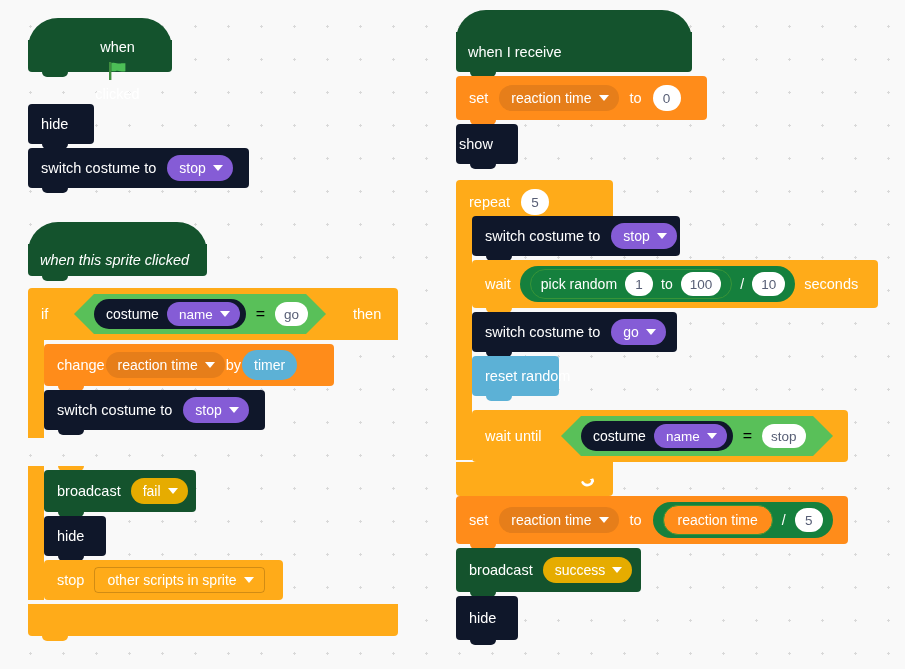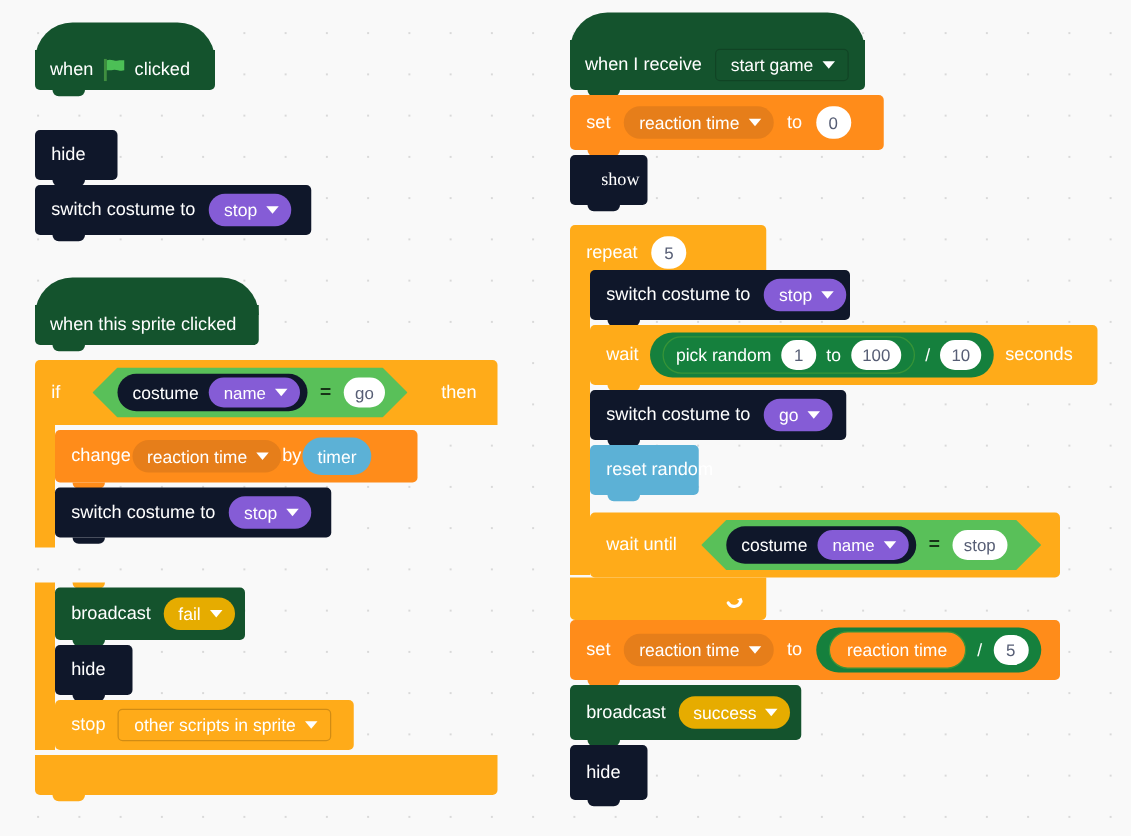--- a/index.html
+++ b/index.html
@@ -75,21 +75,21 @@
   .looparrow{width:18px;height:18px;}
 </style>
 </head>
 <body>
 
 <div class="canvas">
 
 <div class="blk c-events" style="left:28px;top:40px;width:144px;height:32px;border-radius:0 0 4px 4px;">
 </div>
 <div class="c-events" style="position:absolute;left:28px;top:18px;width:144px;height:30px;border-radius:46px 46px 0 0;"></div>
-<div class="blk" style="left:28px;top:40px;width:168px;height:32px;gap:7px;padding-left:11px;">
+<div class="blk" style="left:28px;top:40px;width:168px;height:32px;gap:7px;padding-left:11px;flex-direction:column;">
   <span class="lbl">when</span>
   <span class="flag">
     <svg width="17" height="18" viewBox="0 0 17 18">
       <rect x="0" y="0" width="2.4" height="18" fill="#3f8e3f"></rect>
       <path d="M2.4 1.2 C6 -0.4 9 2.6 12.6 1.2 L16.4 1.2 L16.4 9.2 C12.8 10.6 9.8 7.6 6.2 9.2 L2.4 9.2 Z" fill="#4cbf56"></path>
     </svg>
   </span>
   <span class="lbl">clicked</span>
 </div>
 <div class="c-events" style="position:absolute;left:42px;top:72px;width:26px;height:5px;border-radius:0 0 6px 6px;"></div>
@@ -102,21 +102,21 @@
 <div class="blk c-looks" style="left:28px;top:148px;width:221px;height:40px;padding-left:12px;gap:10px;">
   <span class="lbl">switch costume to</span>
   <span class="dd c-looks-d">
     <span>stop</span>
     <span class="caret"></span>
   </span>
 </div>
 <div class="c-looks" style="position:absolute;left:42px;top:188px;width:26px;height:5px;border-radius:0 0 6px 6px;"></div>
 
 <div class="c-events" style="position:absolute;left:28px;top:222px;width:179px;height:30px;border-radius:46px 46px 0 0;"></div>
-<div class="blk c-events" style="left:28px;top:244px;width:179px;height:32px;border-radius:0 0 4px 4px;padding-left:11px;">
+<div class="blk c-events" style="left:28px;top:244px;width:179px;height:32px;border-radius:0 0 4px 4px;padding-left:11px;font-style:italic;">
   <span class="lbl">when this sprite clicked</span>
 </div>
 <div class="c-events" style="position:absolute;left:42px;top:276px;width:26px;height:5px;border-radius:0 0 6px 6px;"></div>
 
 <div class="blk c-control" style="left:28px;top:288px;width:370px;height:52px;padding-left:12px;gap:8px;border-radius:4px 4px 0 0;">
   <span class="lbl">if</span>
 </div>
 
 <div style="position:absolute;left:74px;top:294px;width:252px;height:40px;">
   <svg width="252" height="40" viewBox="0 0 252 40" style="position:absolute;left:0;top:0;">
@@ -188,39 +188,35 @@
     <span class="caret"></span>
   </span>
 </div>
 
 <div class="blk c-control" style="left:28px;top:604px;width:370px;height:32px;border-radius:0 0 4px 4px;"></div>
 <div class="c-control" style="position:absolute;left:42px;top:636px;width:26px;height:5px;border-radius:0 0 6px 6px;"></div>
 
 <div class="c-events" style="position:absolute;left:456px;top:10px;width:236px;height:30px;border-radius:46px 46px 0 0;"></div>
 <div class="blk c-events" style="left:456px;top:32px;width:236px;height:40px;border-radius:0 0 4px 4px;padding-left:11px;gap:9px;">
   <span class="lbl">when I receive</span>
-  <span class="dd outline">
-    <span>start game</span>
-    <span class="caret"></span>
-  </span>
 </div>
 <div class="c-events" style="position:absolute;left:470px;top:72px;width:26px;height:5px;border-radius:0 0 6px 6px;"></div>
 
 <div class="blk c-vars" style="left:456px;top:76px;width:251px;height:44px;padding-left:12px;gap:10px;">
   <span class="lbl">set</span>
   <span class="dd c-vars-d">
     <span>reaction time</span>
     <span class="caret"></span>
   </span>
   <span class="lbl">to</span>
   <span class="inp big">0</span>
 </div>
 <div class="c-vars" style="position:absolute;left:470px;top:120px;width:26px;height:5px;border-radius:0 0 6px 6px;"></div>
 
-<div class="blk c-looks" style="left:456px;top:124px;width:62px;height:40px;padding-left:24px;font-family:Liberation Serif, serif;">
+<div class="blk c-looks" style="left:456px;top:124px;width:62px;height:40px;padding-left:2px;">
   <span class="lbl">show</span>
 </div>
 <div class="c-looks" style="position:absolute;left:470px;top:164px;width:26px;height:5px;border-radius:0 0 6px 6px;"></div>
 
 <div class="blk c-control" style="left:456px;top:168px;width:157px;height:44px;border-radius:4px 4px 0 0;padding-left:12px;gap:10px;margin-top:12px;">
   <span class="lbl">repeat</span>
   <span class="inp big">5</span>
 </div>
 
 <div class="c-control" style="position:absolute;left:456px;top:212px;width:16px;height:248px;"></div>

